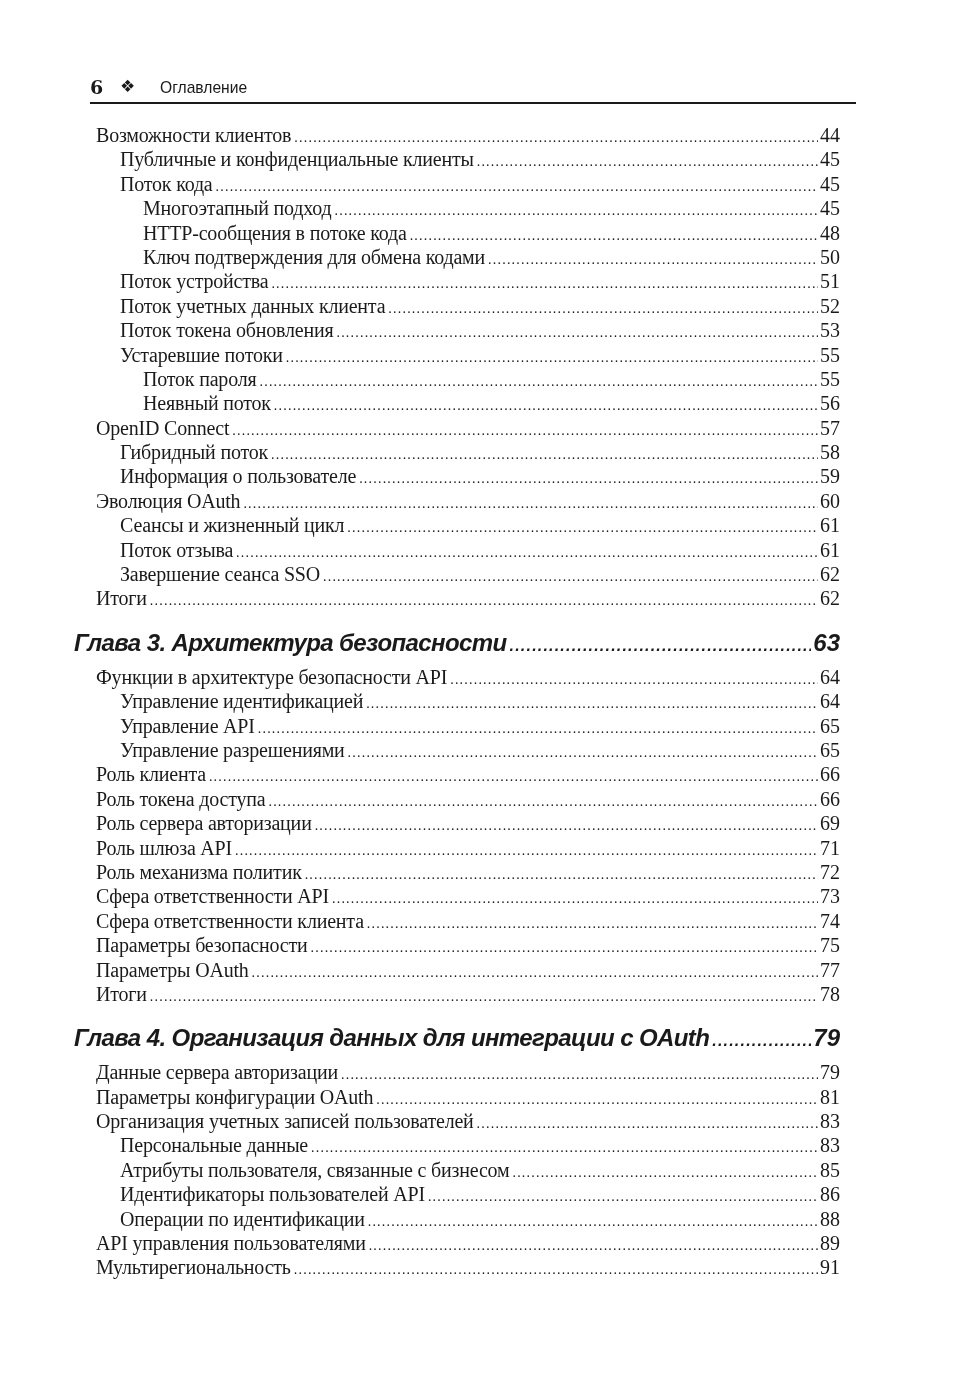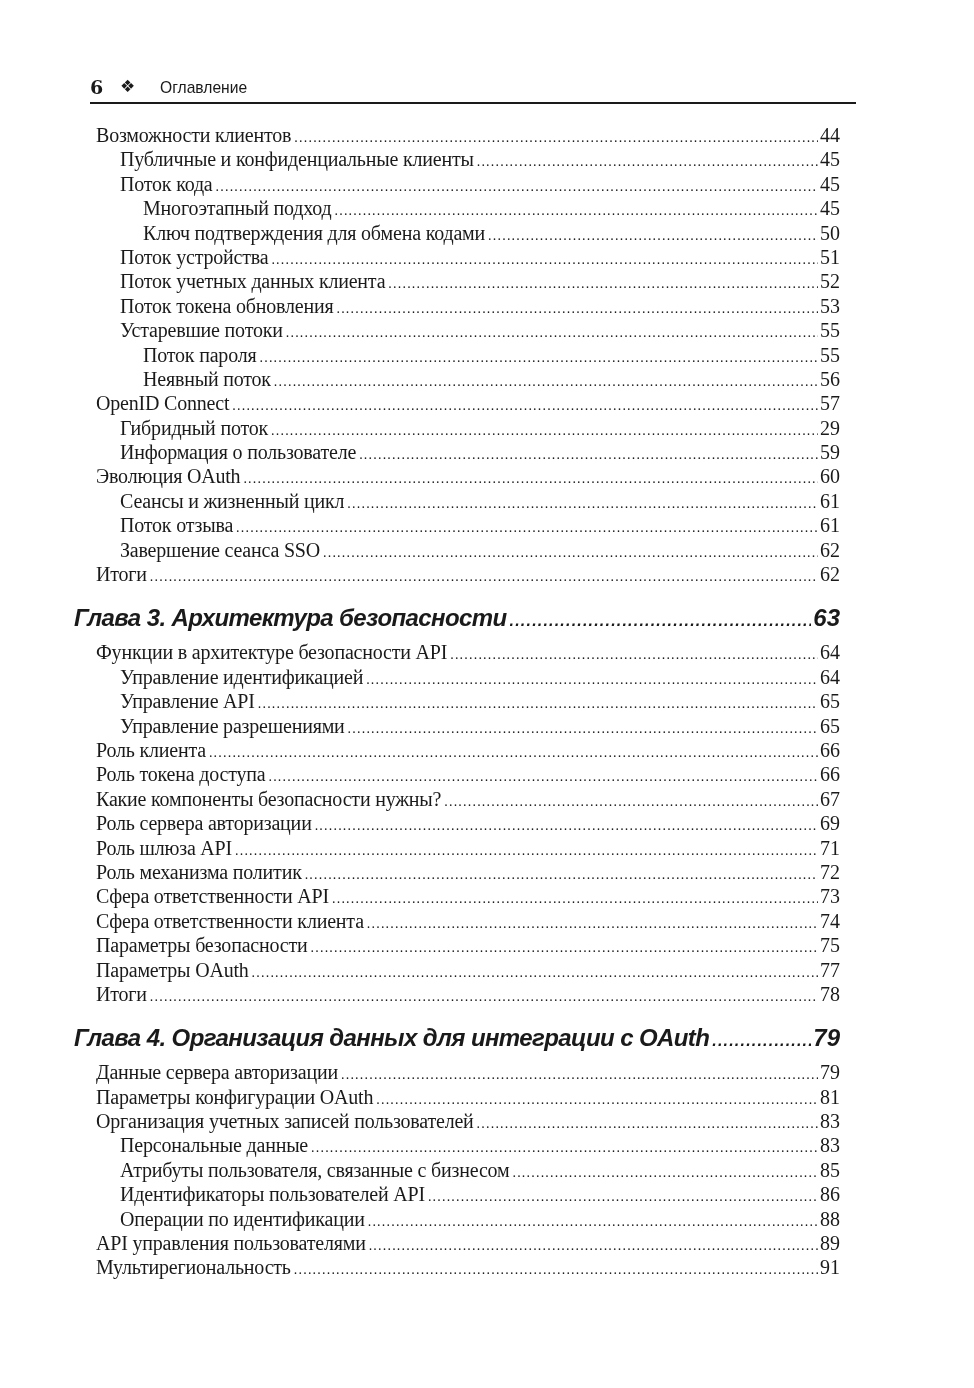--- a/index.html
+++ b/index.html
@@ -45,20 +45,25 @@
       <span class="t">Поток кода</span>
       <span class="dots"></span>
       <span class="p">45</span>
     </div>
     <div class="row l3">
       <span class="t">Многоэтапный подход</span>
       <span class="dots"></span>
       <span class="p">45</span>
     </div>
     <div class="row l3">
+      <span class="t">HTTP-сообщения в потоке кода</span>
+      <span class="dots"></span>
+      <span class="p">48</span>
+    </div>
+    <div class="row l3">
       <span class="t">Ключ подтверждения для обмена кодами</span>
       <span class="dots"></span>
       <span class="p">50</span>
     </div>
     <div class="row l2">
       <span class="t">Поток устройства</span>
       <span class="dots"></span>
       <span class="p">51</span>
     </div>
     <div class="row l2">
@@ -87,21 +92,21 @@
       <span class="p">56</span>
     </div>
     <div class="row l1">
       <span class="t">OpenID Connect</span>
       <span class="dots"></span>
       <span class="p">57</span>
     </div>
     <div class="row l2">
       <span class="t">Гибридный поток</span>
       <span class="dots"></span>
-      <span class="p">29</span>
+      <span class="p">58</span>
     </div>
     <div class="row l2">
       <span class="t">Информация о пользователе</span>
       <span class="dots"></span>
       <span class="p">59</span>
     </div>
     <div class="row l1">
       <span class="t">Эволюция OAuth</span>
       <span class="dots"></span>
       <span class="p">60</span>
@@ -153,25 +158,20 @@
     </div>
     <div class="row l1">
       <span class="t">Роль клиента</span>
       <span class="dots"></span>
       <span class="p">66</span>
     </div>
     <div class="row l1">
       <span class="t">Роль токена доступа</span>
       <span class="dots"></span>
       <span class="p">66</span>
-    </div>
-    <div class="row l1">
-      <span class="t">Какие компоненты безопасности нужны?</span>
-      <span class="dots"></span>
-      <span class="p">67</span>
     </div>
     <div class="row l1">
       <span class="t">Роль сервера авторизации</span>
       <span class="dots"></span>
       <span class="p">69</span>
     </div>
     <div class="row l1">
       <span class="t">Роль шлюза API</span>
       <span class="dots"></span>
       <span class="p">71</span>

